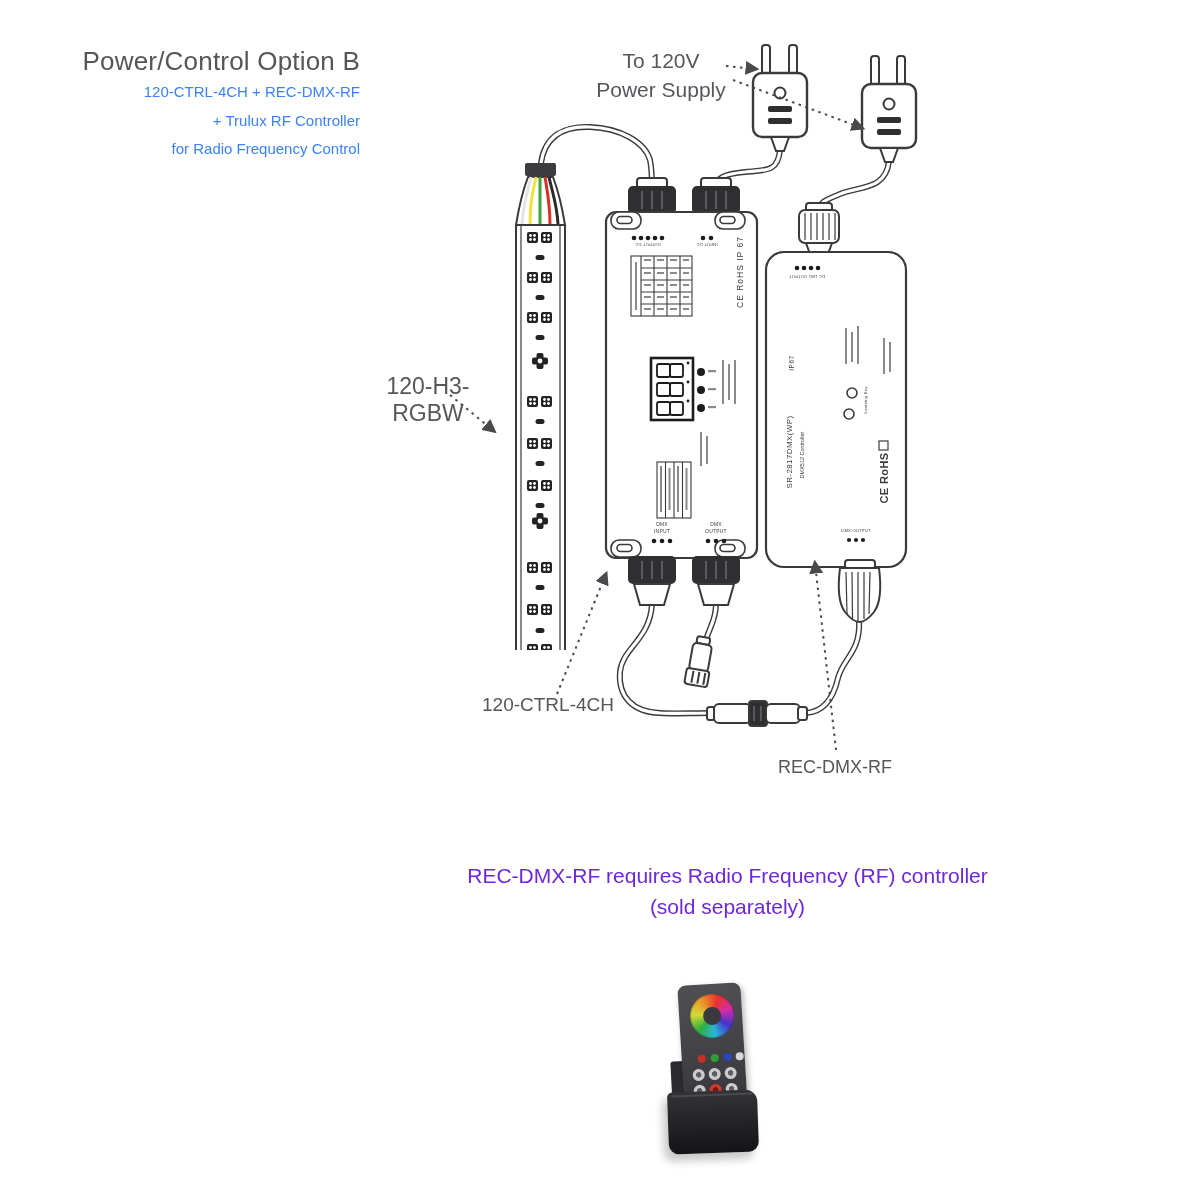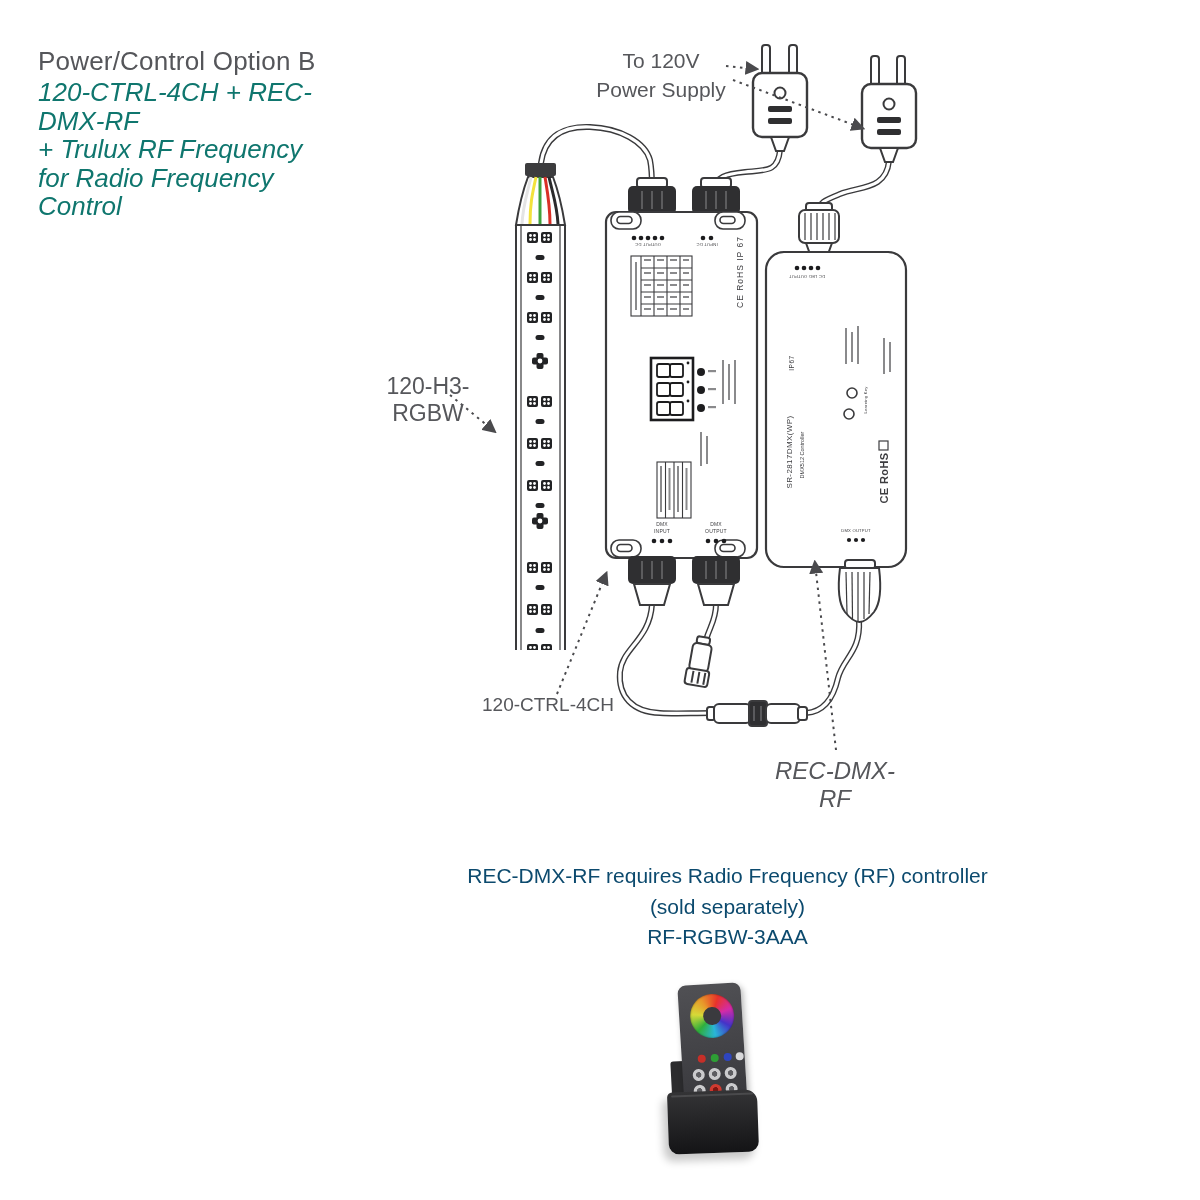--- a/index.html
+++ b/index.html
@@ -1,27 +1,27 @@
 <!DOCTYPE html>
 <html><head>
 <meta charset="utf-8">
 <style>
   html,body{margin:0;padding:0;background:#ffffff;}
   .canvas{position:relative;width:1200px;height:1200px;background:#fff;overflow:hidden;
           font-family:"Liberation Sans",sans-serif;color:#56575b;}
   .abs{position:absolute;}
-  .title-block{left:38px;top:44px;width:322px;text-align:left;}
+  .title-block{left:38px;top:44px;width:322px;text-align:right;}
   .title-block h1{margin:0;font-size:26px;font-weight:400;color:#55565a;line-height:34px;letter-spacing:.2px;}
-  .title-block .sub{font-size:26px;line-height:28.5px;color:#0f766e;font-style:italic;}
+  .title-block .sub{font-size:15px;line-height:28.5px;color:#3b82f6;}
   .callout{color:#56575b;text-align:center;}
   .power-callout{left:578px;top:46px;width:166px;font-size:21px;line-height:29px;}
   .strip-callout{left:352px;top:358px;width:152px;font-size:23px;margin-top:15px;}
   .controller-callout{left:470px;top:694px;width:156px;font-size:19px;}
-  .receiver-callout{left:762px;top:757px;width:146px;font-size:24px;font-style:italic;}
-  .footnote{left:300px;top:861px;width:855px;text-align:center;font-size:21px;line-height:30.5px;color:#0c4a6e;}
+  .receiver-callout{left:762px;top:757px;width:146px;font-size:18px;}
+  .footnote{left:300px;top:861px;width:855px;text-align:center;font-size:21px;line-height:30.5px;color:#6d28d9;}
   svg.art{position:absolute;left:0;top:0;width:1200px;height:1200px;}
   svg.art text{font-family:"Liberation Sans",sans-serif;fill:#3d3d40;}
   .t42{font-size:4.2px;letter-spacing:.2px;}
   .t5{font-size:5px;letter-spacing:.2px;}
   .t55{font-size:5.5px;}
   .t65{font-size:6.5px;letter-spacing:.5px;}
   .t8{font-size:8px;letter-spacing:.4px;}
   .t85{font-size:8.5px;letter-spacing:1px;}
   .t11{font-size:11px;font-weight:bold;letter-spacing:.4px;}
   .mid{text-anchor:middle;}
@@ -410,39 +410,38 @@
       <path d="M733,80 L862,128" marker-end="url(#arrow)"></path>
       <path d="M450,395 L494,431" marker-end="url(#arrow)"></path>
       <path d="M557,694 L606,574" marker-end="url(#arrow)"></path>
       <path d="M836,750 L815,563" marker-end="url(#arrow)"></path>
     </g>
   </svg>
 
   <div class="abs title-block">
     <h1>Power/Control Option B</h1>
     <div class="sub">120-CTRL-4CH + REC-DMX-RF</div>
-    <div class="sub">+ Trulux RF Frequency</div>
+    <div class="sub">+ Trulux RF Controller</div>
     <div class="sub">for Radio Frequency Control</div>
   </div>
 
   <div class="abs callout power-callout">
     <div>To 120V</div>
     <div>Power Supply</div>
   </div>
 
   <div class="abs callout strip-callout">120-H3-RGBW</div>
 
   <div class="abs callout controller-callout">120-CTRL-4CH</div>
 
   <div class="abs callout receiver-callout">REC-DMX-RF</div>
 
   <div class="abs footnote">
     <div>REC-DMX-RF requires Radio Frequency (RF) controller</div>
     <div>(sold separately)</div>
-    <div>RF-RGBW-3AAA</div>
   </div>
 
   <div class="abs remote-scene">
     <div class="holder-wing"></div>
     <div class="remote-body">
       <div class="wheel"></div>
       <div class="dotbtn" style="left:16px;top:70px;background:#c62f28;"></div>
       <div class="dotbtn" style="left:29px;top:70px;background:#2e9e35;"></div>
       <div class="dotbtn" style="left:42px;top:70px;background:#2e45c0;"></div>
       <div class="dotbtn" style="left:54px;top:70px;background:#d8d8da;"></div>

